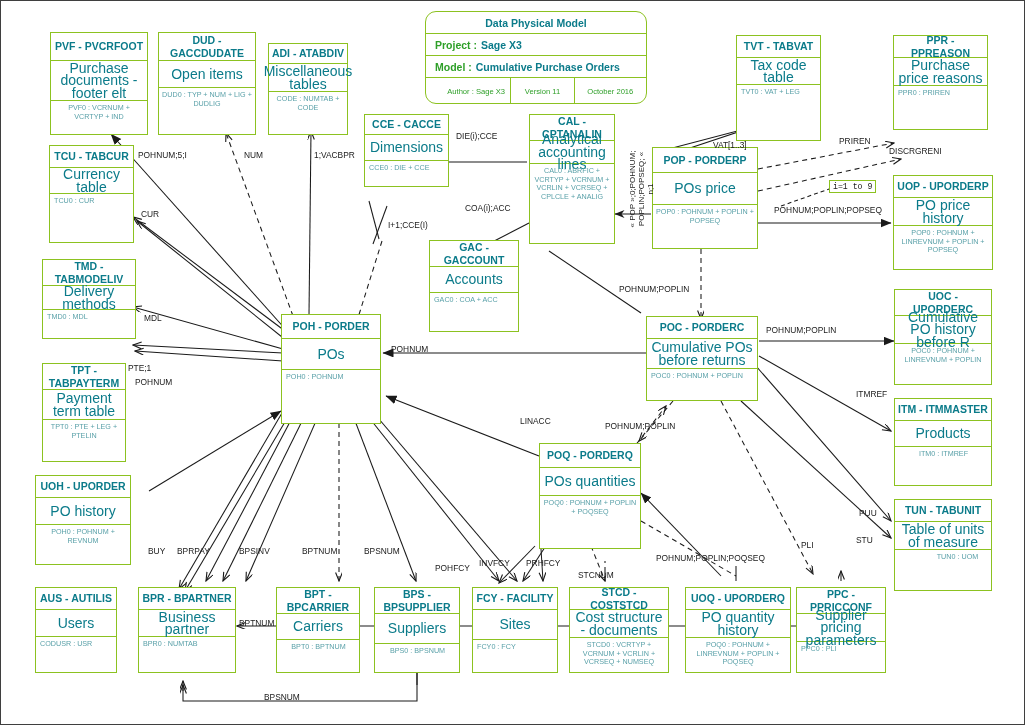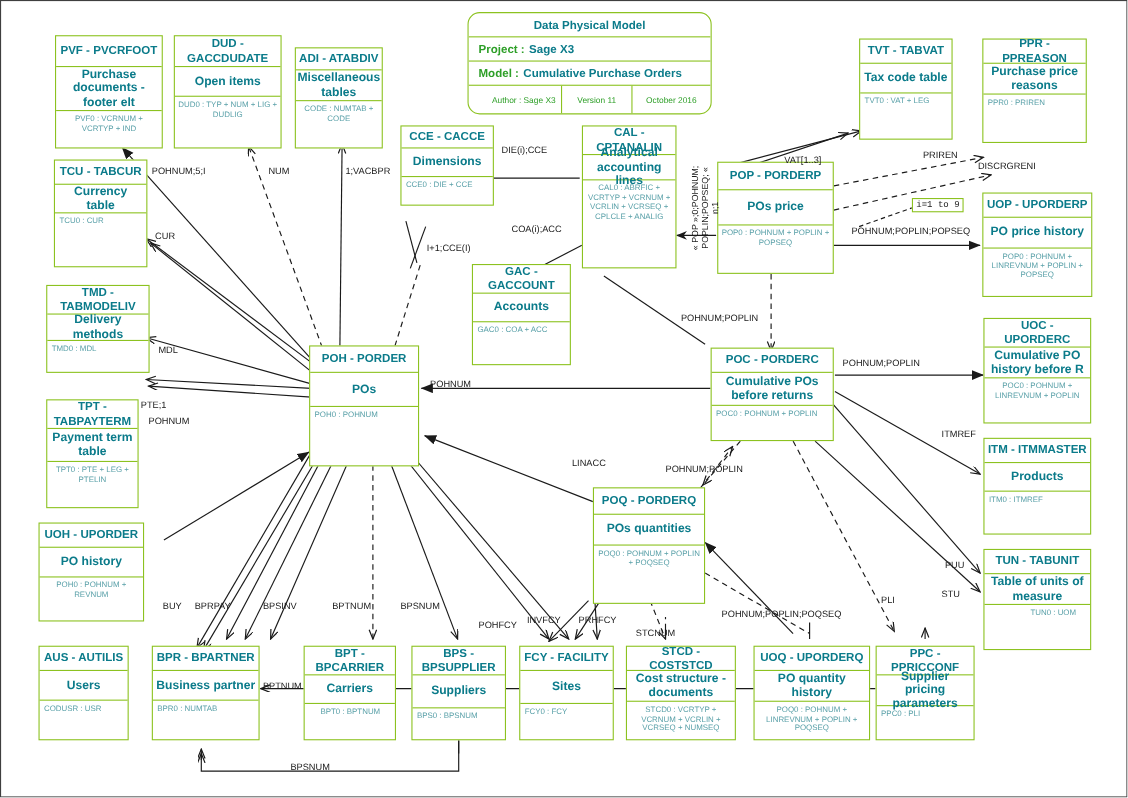--- a/index.html
+++ b/index.html
@@ -43,22 +43,22 @@
     text-align:center;
     display:flex;
     align-items:center;
     justify-content:center;
     padding:2px 2px;
   }
   .ent .title{
     box-sizing:border-box;
     border-bottom:1.4px solid #8cc220;
     color:#0b7b8a;
-    font-weight:bold;
-    font-size:11px;
+    font-weight:normal;
+    font-size:14px;
     line-height:12.5px;
     text-align:center;
     display:flex;
     align-items:center;
     justify-content:center;
     padding:2px 3px;
   }
   .ent .keys{
     box-sizing:border-box;
     color:#59a0a8;
@@ -300,21 +300,21 @@
     <div class="title" style="height:26px;">Dimensions</div>
     <div class="keys kleft" style="text-align:left;padding-left:4px;">CCE0 : DIE + CCE</div>
   </div>
 
   <div class="ent" style="left:528px;top:113px;width:86px;height:130px;">
     <div class="code" style="height:26px;">CAL - CPTANALIN</div>
     <div class="title" style="height:23px;">Analytical accounting lines</div>
     <div class="keys">CAL0 : ABRFIC + VCRTYP + VCRNUM + VCRLIN + VCRSEQ + CPLCLE + ANALIG</div>
   </div>
 
-  <div class="ent" style="left:735px;top:34px;width:85px;height:92px;margin-left:45px;">
+  <div class="ent" style="left:735px;top:34px;width:85px;height:106px;">
     <div class="code" style="height:22px;">TVT - TABVAT</div>
     <div class="title" style="height:27px;">Tax code table</div>
     <div class="keys kleft" style="text-align:left;padding-left:4px;">TVT0 : VAT + LEG</div>
   </div>
 
   <div class="ent" style="left:892px;top:34px;width:95px;height:95px;">
     <div class="code" style="height:22px;">PPR - PPREASON</div>
     <div class="title" style="height:28px;">Purchase price reasons</div>
     <div class="keys kleft" style="text-align:left;padding-left:4px;">PPR0 : PRIREN</div>
   </div>
@@ -375,21 +375,21 @@
 
   <div class="ent" style="left:893px;top:288px;width:98px;height:96px;">
     <div class="code" style="height:26px;">UOC - UPORDERC</div>
     <div class="title" style="height:28px;">Cumulative PO history before R</div>
     <div class="keys">POC0 : POHNUM + LINREVNUM + POPLIN</div>
   </div>
 
   <div class="ent" style="left:893px;top:397px;width:98px;height:88px;">
     <div class="code" style="height:22px;">ITM - ITMMASTER</div>
     <div class="title" style="height:26px;">Products</div>
-    <div class="keys kleft" style="text-align:left;padding-left:4px;">ITM0 : ITMREF</div>
+    <div class="keys kleft" style="text-align:center;padding-left:4px;">ITM0 : ITMREF</div>
   </div>
 
   <div class="ent" style="left:893px;top:498px;width:98px;height:92px;">
     <div class="code" style="height:22px;">TUN - TABUNIT</div>
     <div class="title" style="height:28px;">Table of units of measure</div>
     <div class="keys kleft" style="text-align:center;padding-left:4px;margin-left:28px;">TUN0 : UOM</div>
   </div>
 
   <div class="ent" style="left:538px;top:442px;width:102px;height:106px;">
     <div class="code" style="height:24px;">POQ - PORDERQ</div>
@@ -411,21 +411,21 @@
 
   <div class="ent" style="left:275px;top:586px;width:84px;height:86px;">
     <div class="code" style="height:26px;">BPT - BPCARRIER</div>
     <div class="title" style="height:26px;">Carriers</div>
     <div class="keys kleft" style="text-align:center;padding-left:4px;">BPT0 : BPTNUM</div>
   </div>
 
   <div class="ent" style="left:373px;top:586px;width:86px;height:86px;">
     <div class="code" style="height:26px;">BPS - BPSUPPLIER</div>
     <div class="title" style="height:30px;">Suppliers</div>
-    <div class="keys kleft" style="text-align:left;padding-left:4px;">BPS0 : BPSNUM</div>
+    <div class="keys kleft" style="text-align:center;padding-left:4px;">BPS0 : BPSNUM</div>
   </div>
 
   <div class="ent" style="left:471px;top:586px;width:86px;height:86px;">
     <div class="code" style="height:22px;">FCY - FACILITY</div>
     <div class="title" style="height:30px;">Sites</div>
     <div class="keys kleft" style="text-align:left;padding-left:4px;">FCY0 : FCY</div>
   </div>
 
   <div class="ent" style="left:568px;top:586px;width:100px;height:86px;">
     <div class="code" style="height:22px;">STCD - COSTSTCD</div>

